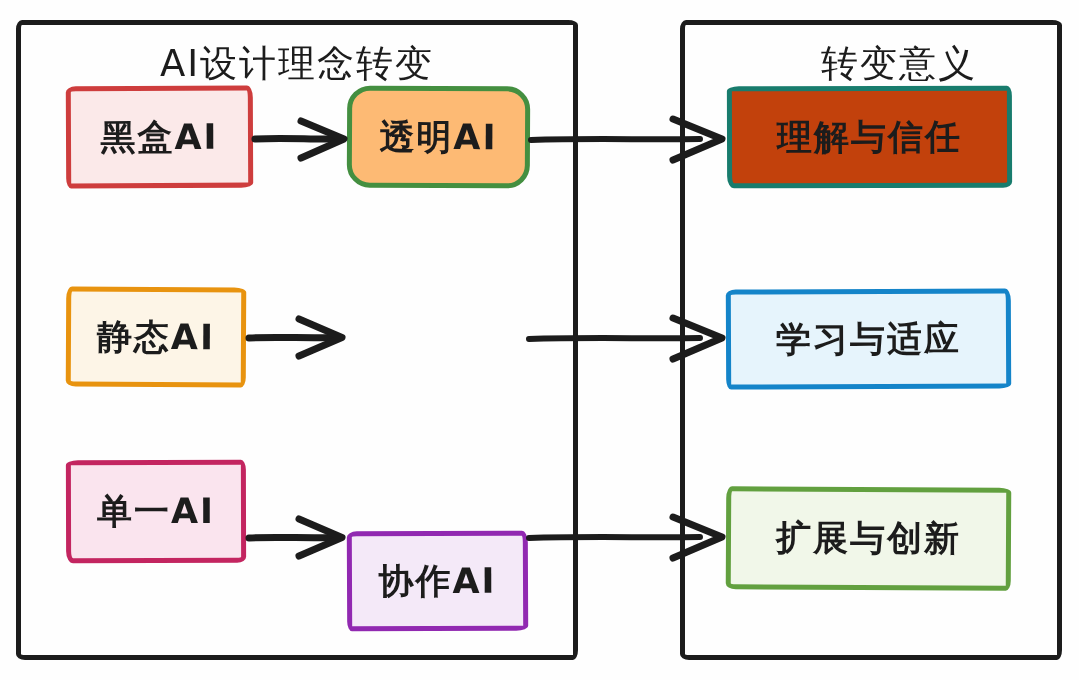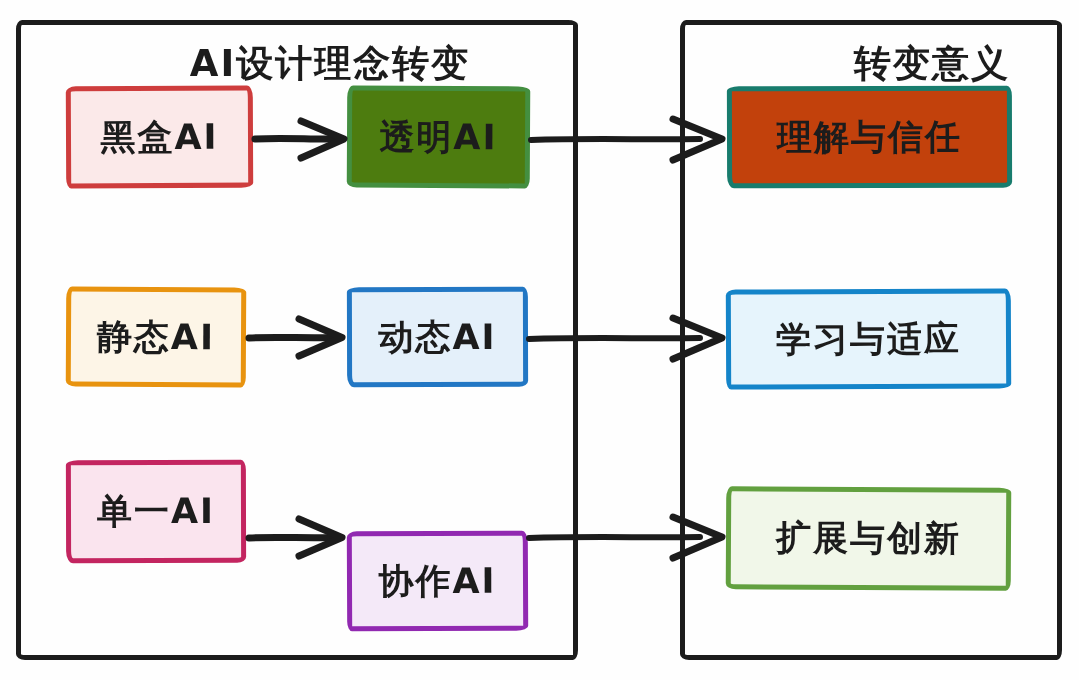--- a/index.html
+++ b/index.html
@@ -23,24 +23,23 @@
     border-radius: 6px 10px 5px 9px / 9px 5px 10px 6px;
     background: transparent;
     box-sizing: border-box;
   }
   .panel-title {
     position: absolute;
     width: 100%;
     top: 14px;
     text-align: center;
     font-size: 37px;
-    font-weight: bold;
+    font-weight: normal;
     letter-spacing: 2px;
     white-space: nowrap;
-    margin-left: 33px;
   }
   .node {
     position: absolute;
     box-sizing: border-box;
     border: 5px solid #333;
     display: flex;
     align-items: center;
     justify-content: center;
     font-size: 35px;
     font-weight: bold;
@@ -83,27 +82,24 @@
   </div>
 
   <div class="node wob-b" style="left: 66px; top: 287px; width: 180px; height: 100px; border-color: rgb(232, 147, 15); background: rgb(253, 245, 231);">
     <span>静态AI</span>
   </div>
 
   <div class="node wob-c" style="left: 66px; top: 460px; width: 180px; height: 103px; border-color: rgb(195, 37, 96); background: rgb(250, 228, 238); text-align: center;">
     <span>单一AI</span>
   </div>
 
-  <div class="node wob-b" style="left: 347px; top: 86px; width: 183px; height: 102px; border-color: rgb(68, 143, 64); background: #4d7c0f;">
+  <div class="node wob-b" style="left: 347px; top: 86px; width: 183px; height: 102px; border-color: rgb(68, 143, 64); background: #fdba74; border-radius: 23px;">
     <span>透明AI</span>
   </div>
 
-  <div class="node wob-c" style="left: 347px; top: 287px; width: 181px; height: 100px; border-color: rgb(34, 119, 196); background: rgb(228, 240, 250);">
-    <span>动态AI</span>
-  </div>
 
   <div class="node wob-a" style="left: 347px; top: 487px; width: 181px; height: 100px; border-color: rgb(145, 41, 177); background: rgb(244, 233, 248); margin-top: 44px;">
     <span>协作AI</span>
   </div>
 
   <div class="node wob-c" style="left: 727px; top: 86px; width: 285px; height: 102px; border-color: rgb(24, 124, 109); background: #c2410c;">
     <span>理解与信任</span>
   </div>
 
   <div class="node wob-a" style="left: 726px; top: 289px; width: 285px; height: 100px; border-color: rgb(20, 132, 201); background: rgb(230, 244, 252);">

